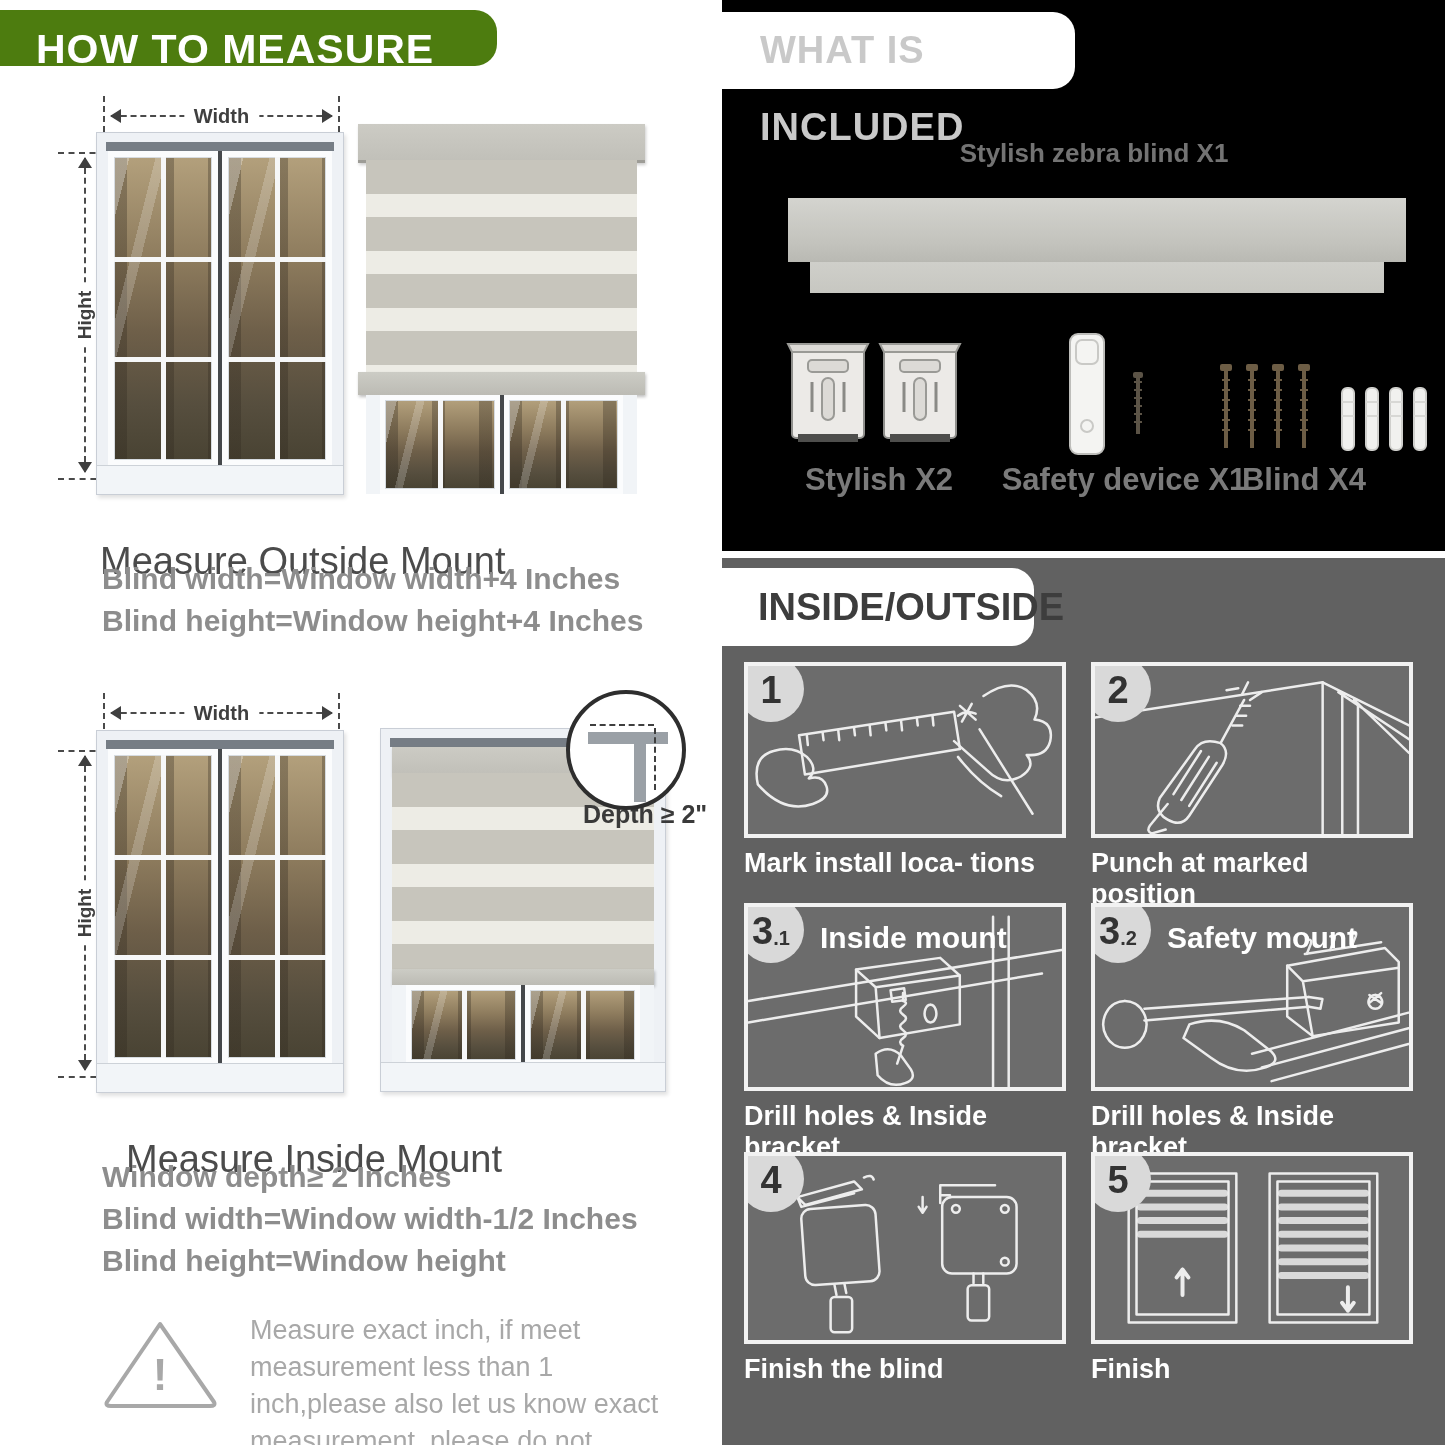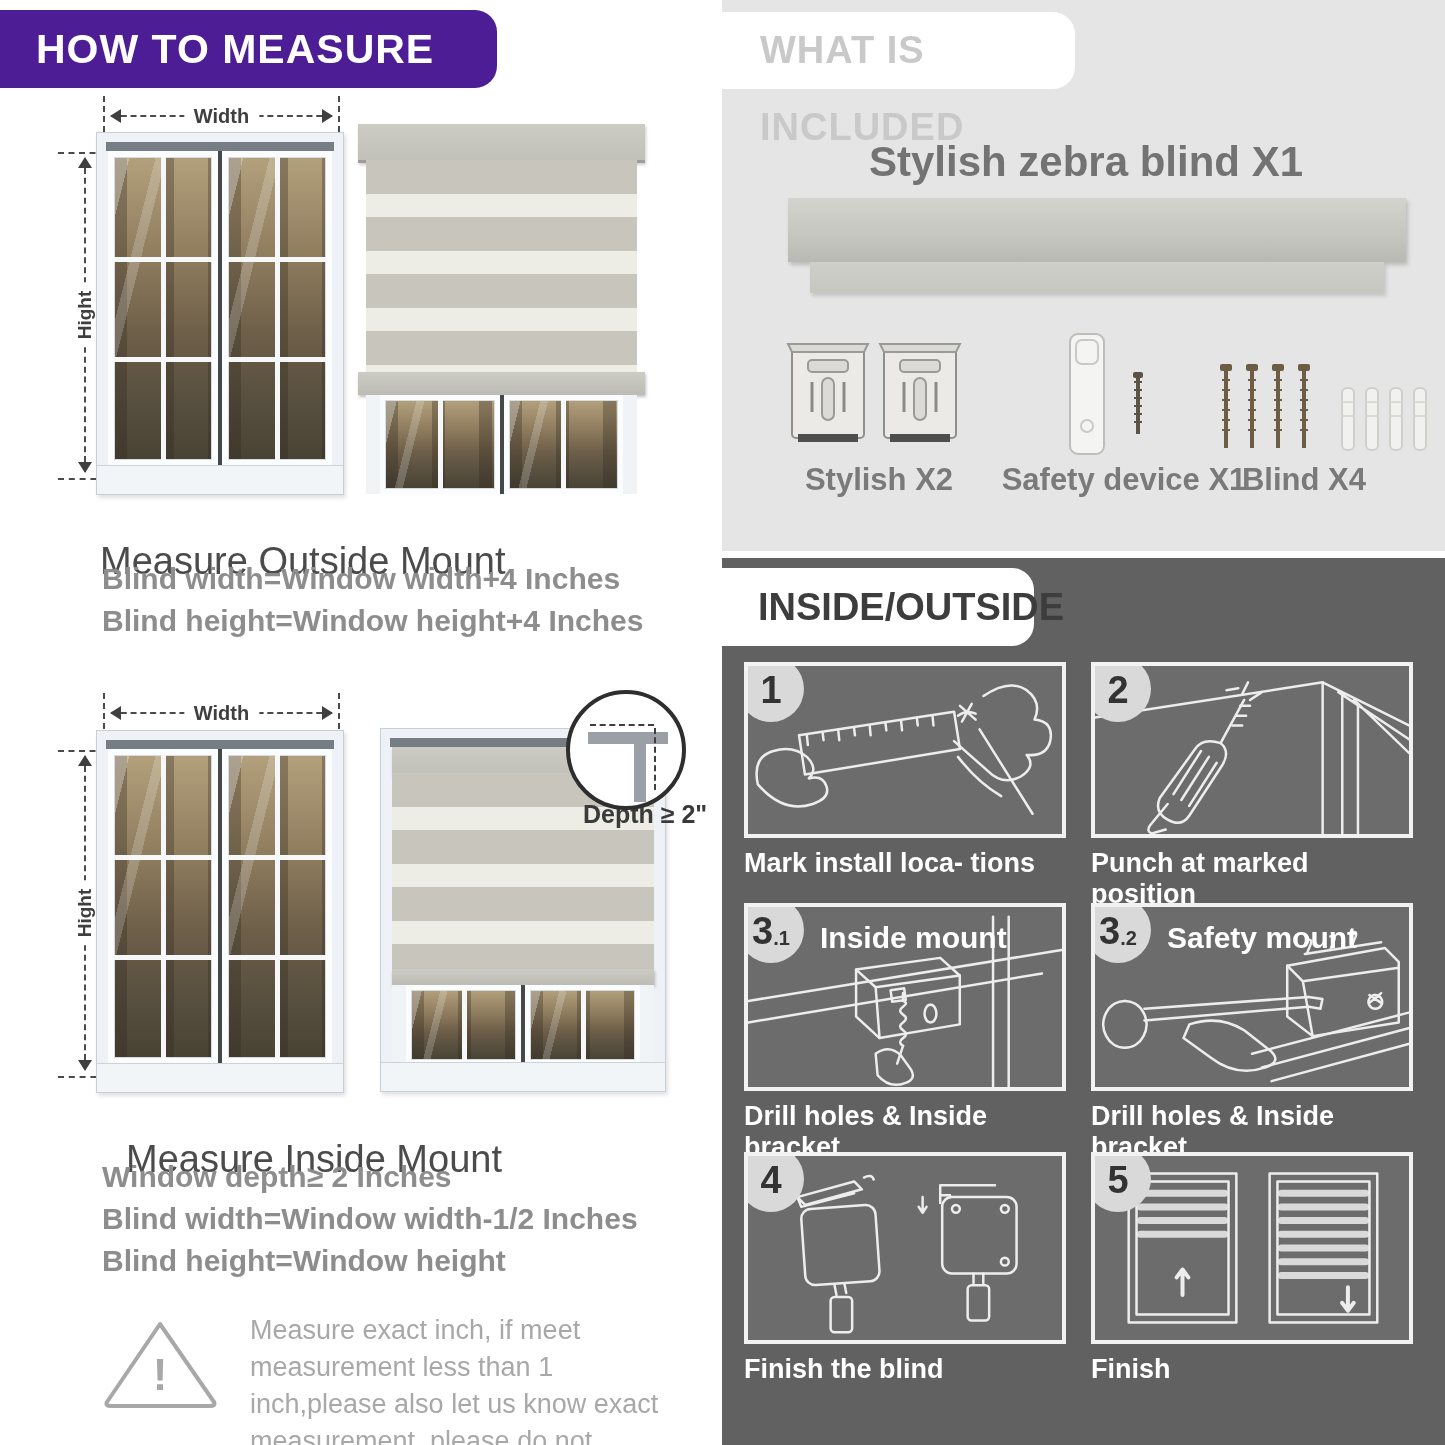--- a/index.html
+++ b/index.html
@@ -1,19 +1,19 @@
 <!DOCTYPE html>
 <html><head>
 <meta charset="utf-8">
 <style>
   html,body{margin:0;padding:0;background:#fff;}
   .canvas{position:relative;width:1445px;height:1445px;background:#fff;overflow:hidden;
           font-family:"Liberation Sans",sans-serif;}
   
-  .banner-left{position:absolute;left:0;top:10px;width:497px;height:78px;background:#4c1d95;
+  .banner-left{position:absolute;left:0;top:10px;width:497px;height:56px;background:#4d7c0f;
                border-radius:0 22px 22px 0;color:#fff;font-size:41px;font-weight:bold;
                letter-spacing:1px;line-height:78px;padding-left:36px;box-sizing:border-box;}
   .h2L{position:absolute;font-size:38px;font-weight:normal;color:#4b4b4b;}
   .pL{position:absolute;font-size:30px;font-weight:bold;color:#8d8d8d;margin:0;}
   
   .dim-h{position:absolute;height:22px;}
   .dim-h .line{position:absolute;top:10px;left:8px;right:8px;border-top:2px dashed #4a4a4a;}
   .dim-h .ar-l,.dim-h .ar-r{position:absolute;top:4px;width:0;height:0;border:7px solid transparent;}
   .dim-h .ar-l{left:0;border-right:11px solid #3f3f3f;}
   .dim-h .ar-r{right:0;border-left:11px solid #3f3f3f;}
@@ -57,26 +57,26 @@
   .magnifier{position:absolute;width:112px;height:112px;border-radius:50%;border:4px solid #2e2e2e;
              background:#fff;overflow:hidden;z-index:5;}
   .mag-l1{position:absolute;left:18px;top:38px;width:80px;height:12px;background:#9aa0a6;}
   .mag-l2{position:absolute;left:64px;top:38px;width:12px;height:70px;background:#9aa0a6;}
   .mag-d1{position:absolute;left:84px;top:34px;height:62px;border-left:2px dashed #3f3f3f;}
   .mag-d2{position:absolute;left:20px;top:30px;width:64px;border-top:2px dashed #3f3f3f;}
   .depth-label{position:absolute;font-size:25px;font-weight:bold;color:#3a3a3a;}
   
   .warning-text{position:absolute;font-size:27px;color:#a8a8a8;line-height:37px;margin:0;}
   
-  .panel-light{position:absolute;left:722px;top:0;width:723px;height:551px;background:#e5e5e5;}
+  .panel-light{position:absolute;left:722px;top:0;width:723px;height:551px;background:#000000;}
   .banner-included{position:absolute;left:0;top:12px;width:353px;height:77px;background:#fff;
                    border-radius:0 22px 22px 0;color:#c9c9c9;font-size:38px;font-weight:bold;
                    letter-spacing:1px;line-height:77px;padding-left:38px;box-sizing:border-box;}
-  .blind-title{position:absolute;left:64px;width:600px;top:138px;text-align:center;
-               font-size:42px;font-weight:bold;color:#737373;}
+  .blind-title{position:absolute;left:72px;width:600px;top:138px;text-align:center;
+               font-size:26px;font-weight:bold;color:#737373;}
   .headrail-main{position:absolute;left:66px;top:198px;width:618px;height:64px;
                  background:linear-gradient(180deg,#d4d4cf,#c3c3bd 70%,#b9b9b3);
                  box-shadow:2px 3px 4px rgba(0,0,0,.18);}
   .headrail-lip{position:absolute;left:88px;top:262px;width:574px;height:31px;
                 background:linear-gradient(180deg,#cfcfca,#c7c7c1);box-shadow:2px 3px 4px rgba(0,0,0,.15);}
   .acc-label{position:absolute;top:462px;font-size:31px;font-weight:bold;color:#7a7a7a;text-align:center;}
   .panel-dark{position:absolute;left:722px;top:558px;width:723px;height:887px;background:#616161;}
   .banner-mount{position:absolute;left:0;top:10px;width:312px;height:78px;background:#fff;
                 border-radius:0 22px 22px 0;color:#3d3d3d;font-size:38px;font-weight:bold;
                 line-height:78px;padding-left:36px;box-sizing:border-box;}

